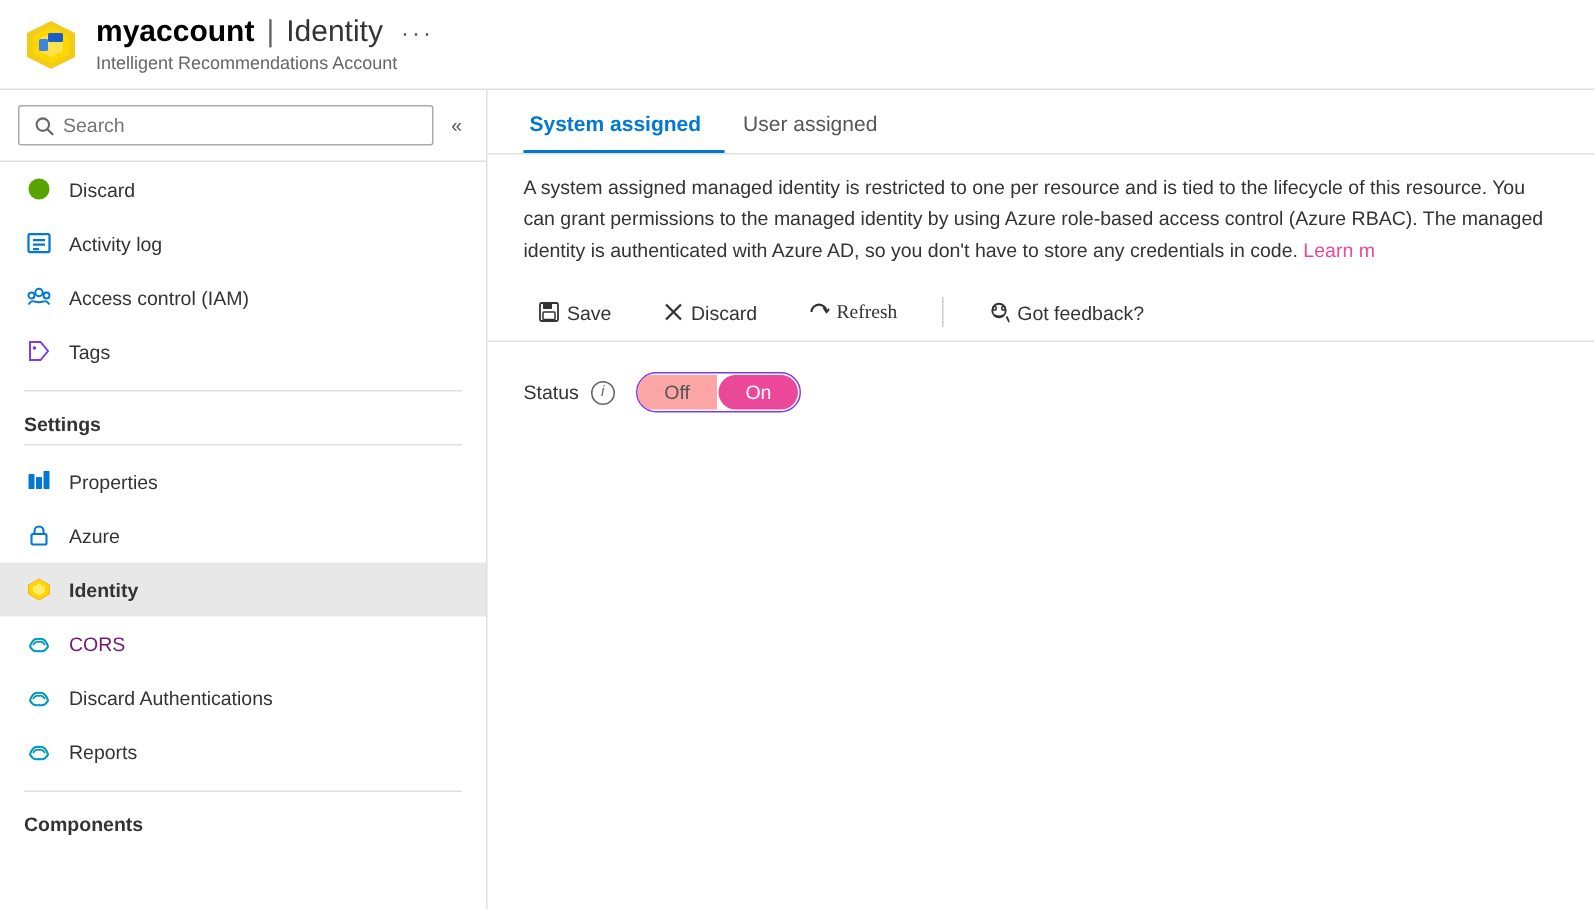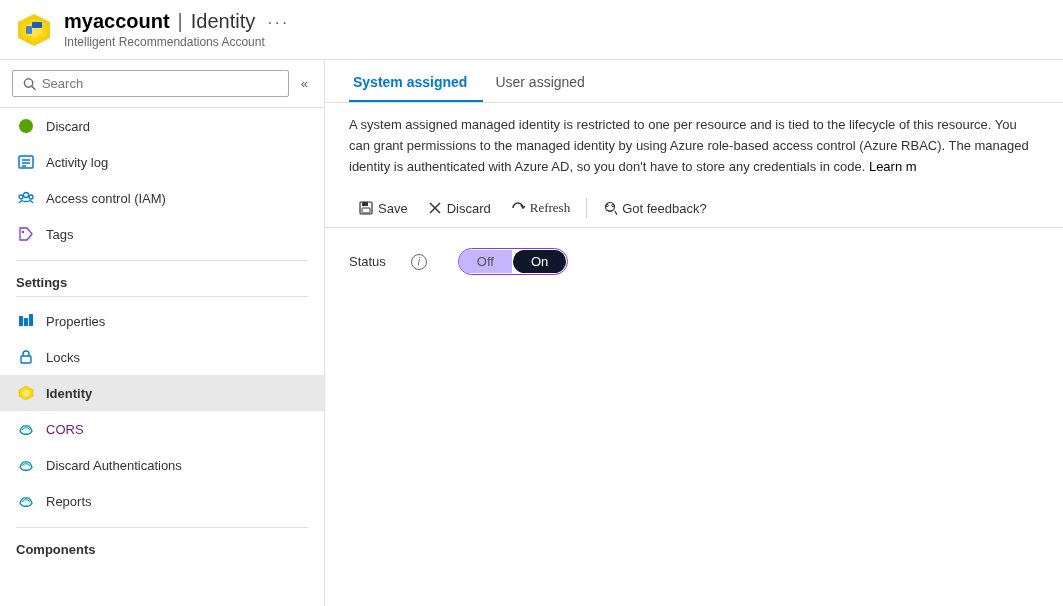--- a/index.html
+++ b/index.html
@@ -101,21 +101,21 @@
       <span style="font-size:13px;">Properties</span>
     </div>
 
     <div style="display:flex; align-items:center; padding:8px 16px; cursor:pointer; color:#333;">
       <span style="width:20px; height:20px; margin-right:10px; display:flex; align-items:center; justify-content:center;">
         <svg width="16" height="16" viewBox="0 0 16 16">
           <rect x="3" y="7" width="10" height="7" rx="1" fill="none" stroke="#0078d4" stroke-width="1.4"></rect>
           <path d="M5 7 V5 A3 3 0 0 1 11 5 V7" fill="none" stroke="#0078d4" stroke-width="1.4"></path>
         </svg>
       </span>
-      <span style="font-size:13px;">Locks</span>
+      <span style="font-size:13px;">Azure</span>
     </div>
 
     <div style="display:flex; align-items:center; padding:8px 16px; cursor:pointer; background:#e8e8e8; font-weight:600;">
       <span style="width:20px; height:20px; margin-right:10px; display:flex; align-items:center; justify-content:center;">
         <svg width="16" height="16" viewBox="0 0 16 16">
           <polygon points="8,1 15,5 15,11 8,15 1,11 1,5" fill="#ffd700" stroke="#f0a000" stroke-width="0.5"></polygon>
           <polygon points="8,4 12,6.5 12,9.5 8,12 4,9.5 4,6.5" fill="#fff3a0" opacity="0.7"></polygon>
         </svg>
       </span>
       <span style="font-size:13px;">Identity</span>
@@ -158,25 +158,25 @@
   <div style="flex:1; overflow-y:auto;">
 
     <div style="display:flex; border-bottom:1px solid #e0e0e0; padding:0 24px; margin-top:4px;">
       <div style="padding:10px 16px 10px 4px; margin-right:8px; cursor:pointer; font-size:14px; color:#0078d4; border-bottom:2px solid #0078d4; font-weight:600;">System assigned</div>
       <div style="padding:10px 16px 10px 4px; margin-right:8px; cursor:pointer; font-size:14px; color:#555; border-bottom:2px solid transparent;">User assigned</div>
     </div>
 
     <div style="padding:12px 24px 0 24px;">
       <p style="font-size:13px; color:#333; line-height:1.6; max-width:680px;">
         A system assigned managed identity is restricted to one per resource and is tied to the lifecycle of this resource. You can grant permissions to the managed identity by using Azure role-based access control (Azure RBAC). The managed identity is authenticated with Azure AD, so you don't have to store any credentials in code.
-        <a href="#" style="color:#000000; text-decoration:none;">Learn m</a>
+        <a href="#" style="color:#ec4899; text-decoration:none;">Learn m</a>
       </p>
     </div>
 
-    <div style="display:flex; align-items:center; padding:6px 24px; border-bottom:1px solid #e0e0e0; margin-top:12px;">
+    <div style="display:flex; align-items:center; padding:6px 24px; border-bottom:1px solid #e0e0e0; margin-top:12px;gap:14px;">
       <button style="display:flex; align-items:center; padding:5px 10px; cursor:pointer; font-size:13px; color:#333; background:none; border:none; font-family: 'Segoe UI', Arial, sans-serif;">
         <svg width="14" height="14" viewBox="0 0 14 14" style="margin-right:5px;">
           <rect x="1" y="1" width="12" height="12" rx="1" fill="none" stroke="#333" stroke-width="1.2"></rect>
           <rect x="3" y="1" width="6" height="4" rx="0.5" fill="#333"></rect>
           <rect x="3" y="7" width="8" height="5" rx="0.5" fill="none" stroke="#333" stroke-width="1"></rect>
         </svg>
         <span>Save</span>
       </button>
       <button style="display:flex; align-items:center; padding:5px 10px; cursor:pointer; font-size:13px; color:#333; background:none; border:none; font-family: 'Segoe UI', Arial, sans-serif;">
         <svg width="14" height="14" viewBox="0 0 14 14" style="margin-right:5px;">
@@ -199,24 +199,24 @@
           <circle cx="4" cy="4.5" r="1.2" fill="none" stroke="#333" stroke-width="1"></circle>
           <circle cx="10" cy="4.5" r="1.2" fill="none" stroke="#333" stroke-width="1"></circle>
           <path d="M4 9 Q7 11 10 9" fill="none" stroke="#333" stroke-width="1.2"></path>
           <line x1="12" y1="10" x2="14" y2="14" stroke="#333" stroke-width="1.2"></line>
         </svg>
         <span>Got feedback?</span>
       </button>
     </div>
 
     <div style="padding:20px 24px;">
-      <div style="display:flex; align-items:center;gap:17px;">
+      <div style="display:flex; align-items:center;">
         <span style="font-size:13px; color:#333; margin-right:8px;">Status</span>
         <span style="width:16px; height:16px; border-radius:50%; border:1.5px solid #666; display:inline-flex; align-items:center; justify-content:center; font-size:10px; color:#666; cursor:pointer; margin-right:14px; font-style:italic;">i</span>
         <div style="display:flex; align-items:center; border:1.5px solid #7c3aed; border-radius:20px; overflow:hidden; cursor:pointer;">
-          <span style="padding:4px 18px; font-size:13px; color:#555; background:#c4b5fd; cursor:pointer;">Off</span>
-          <span style="padding:4px 18px; font-size:13px; color:#fff; background:#0f172a; border-radius:16px; cursor:pointer; margin:1px;">On</span>
+          <span style="padding:4px 18px; font-size:13px; color:#555; background:#fca5a5; cursor:pointer;">Off</span>
+          <span style="padding:4px 18px; font-size:13px; color:#fff; background:#ec4899; border-radius:16px; cursor:pointer; margin:1px;">On</span>
         </div>
       </div>
     </div>
 
   </div>
 </div>
 
 </body></html>

